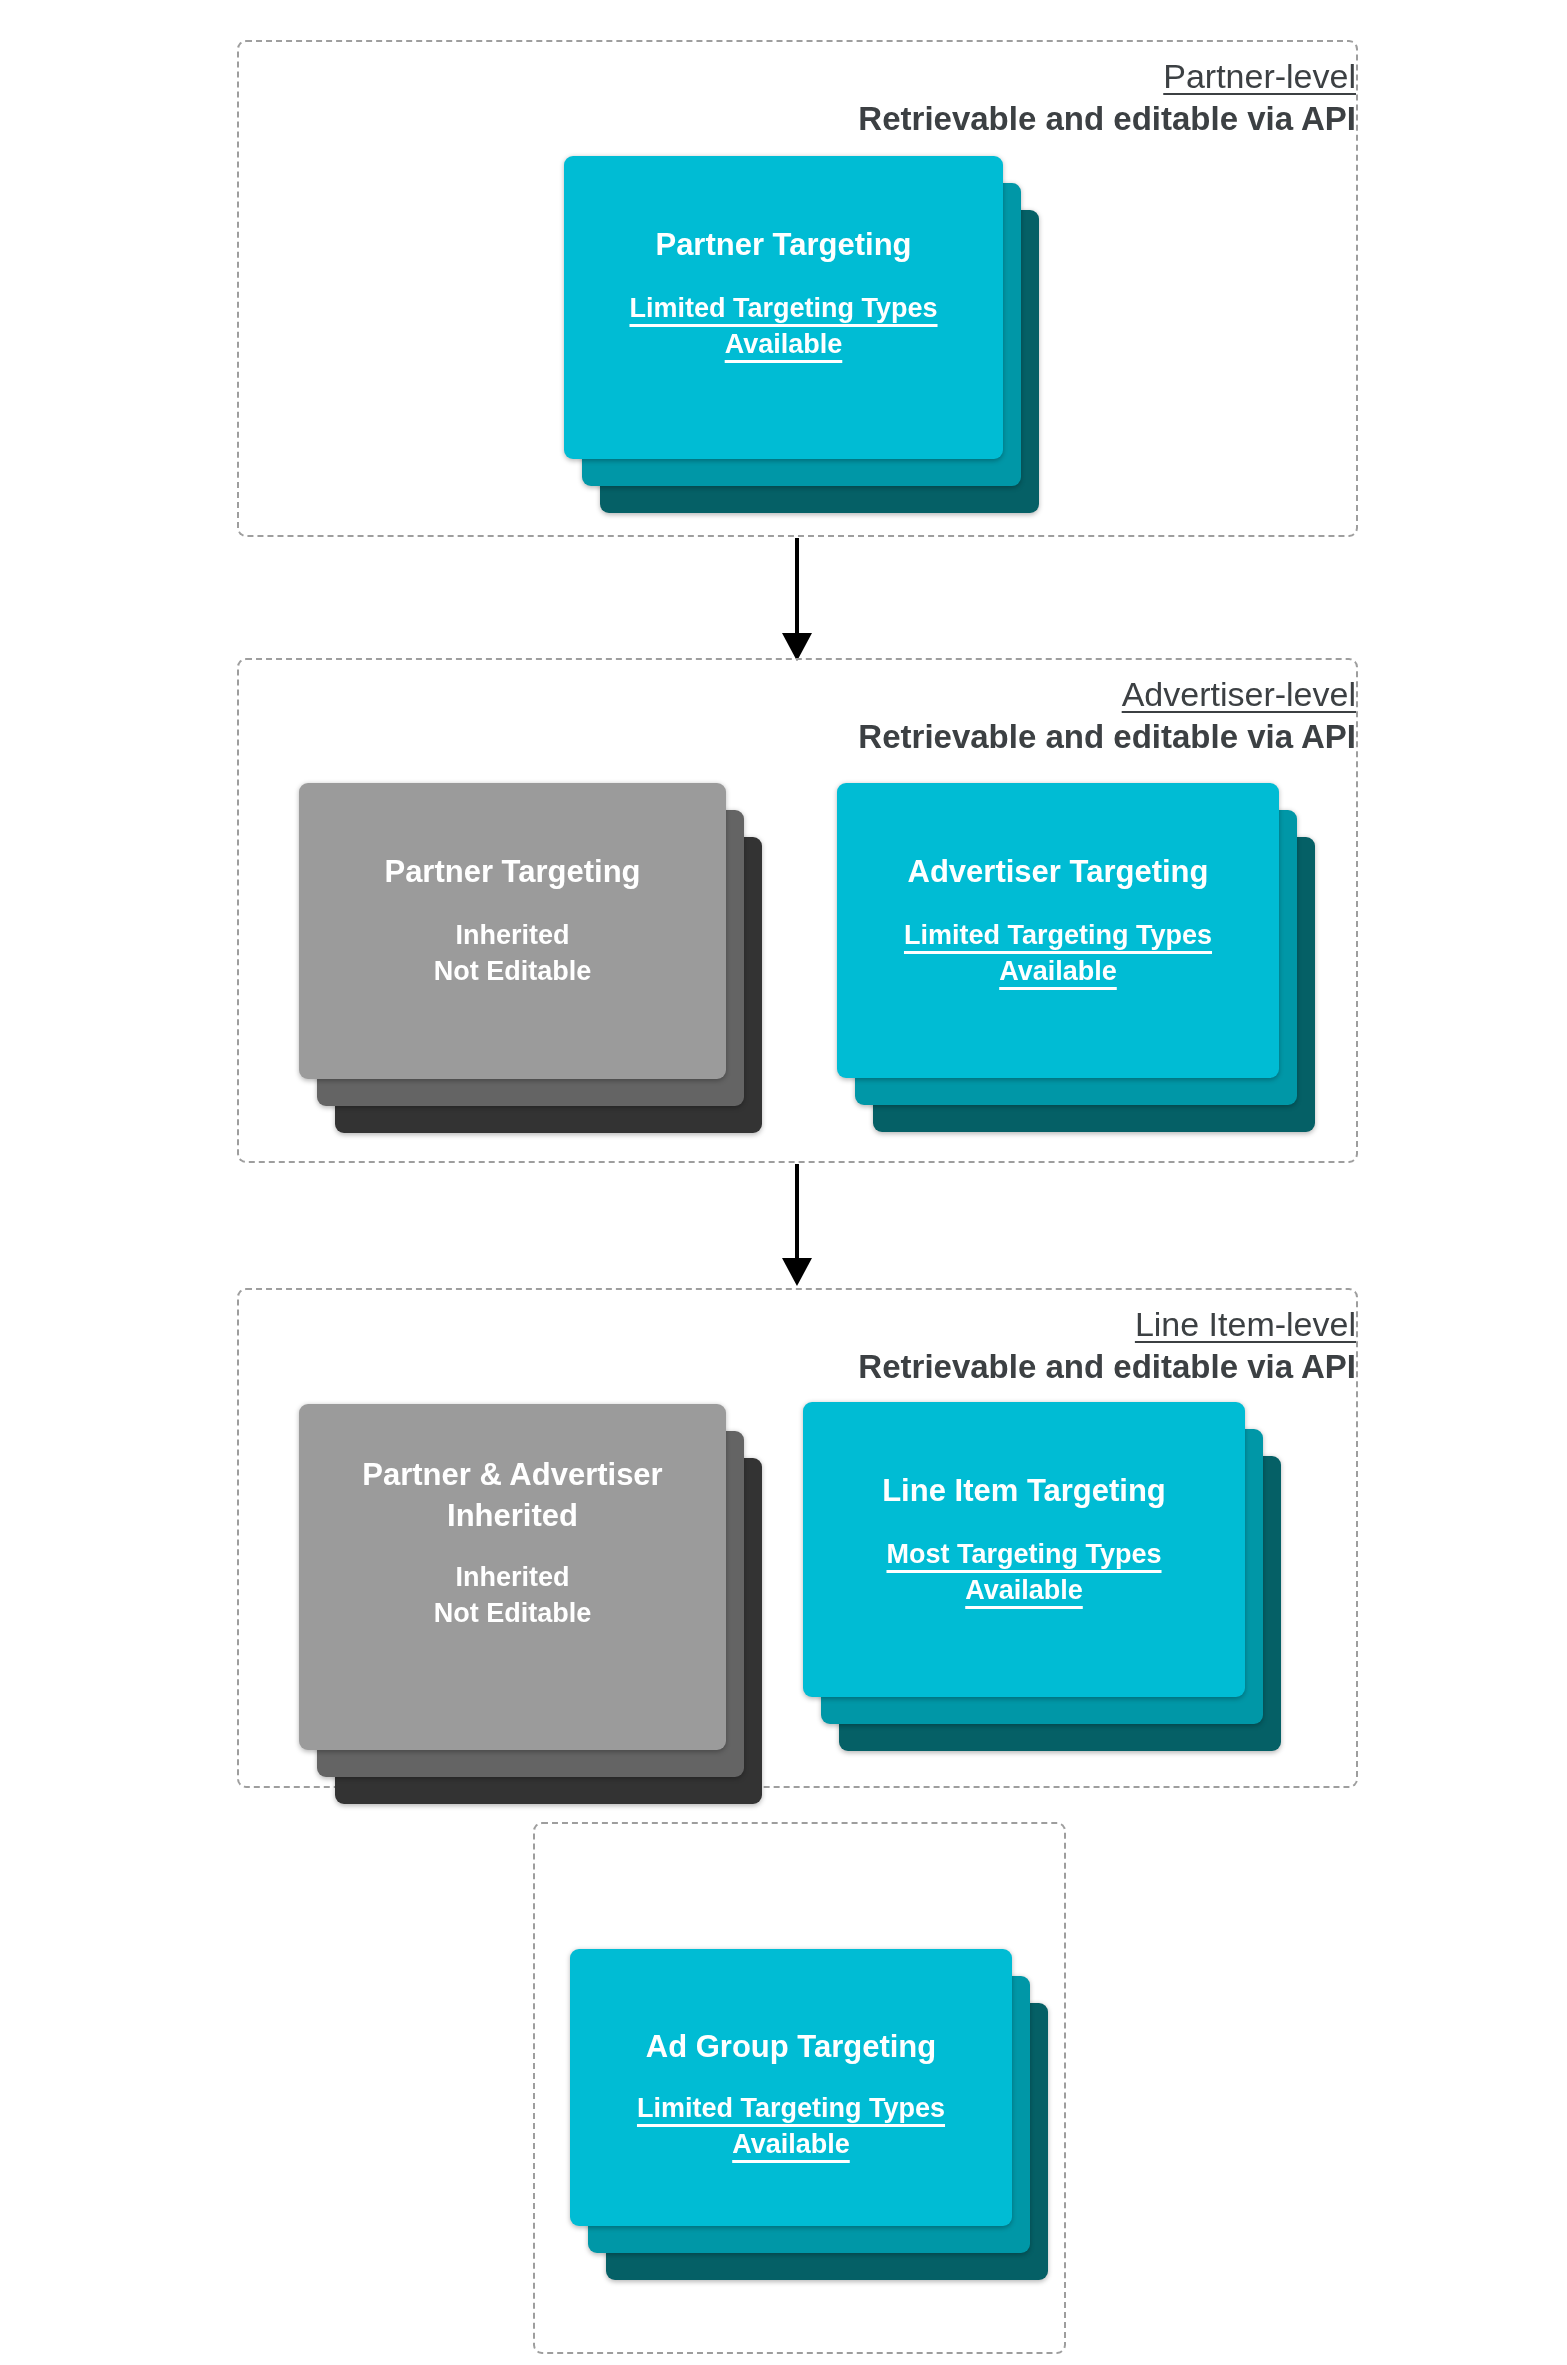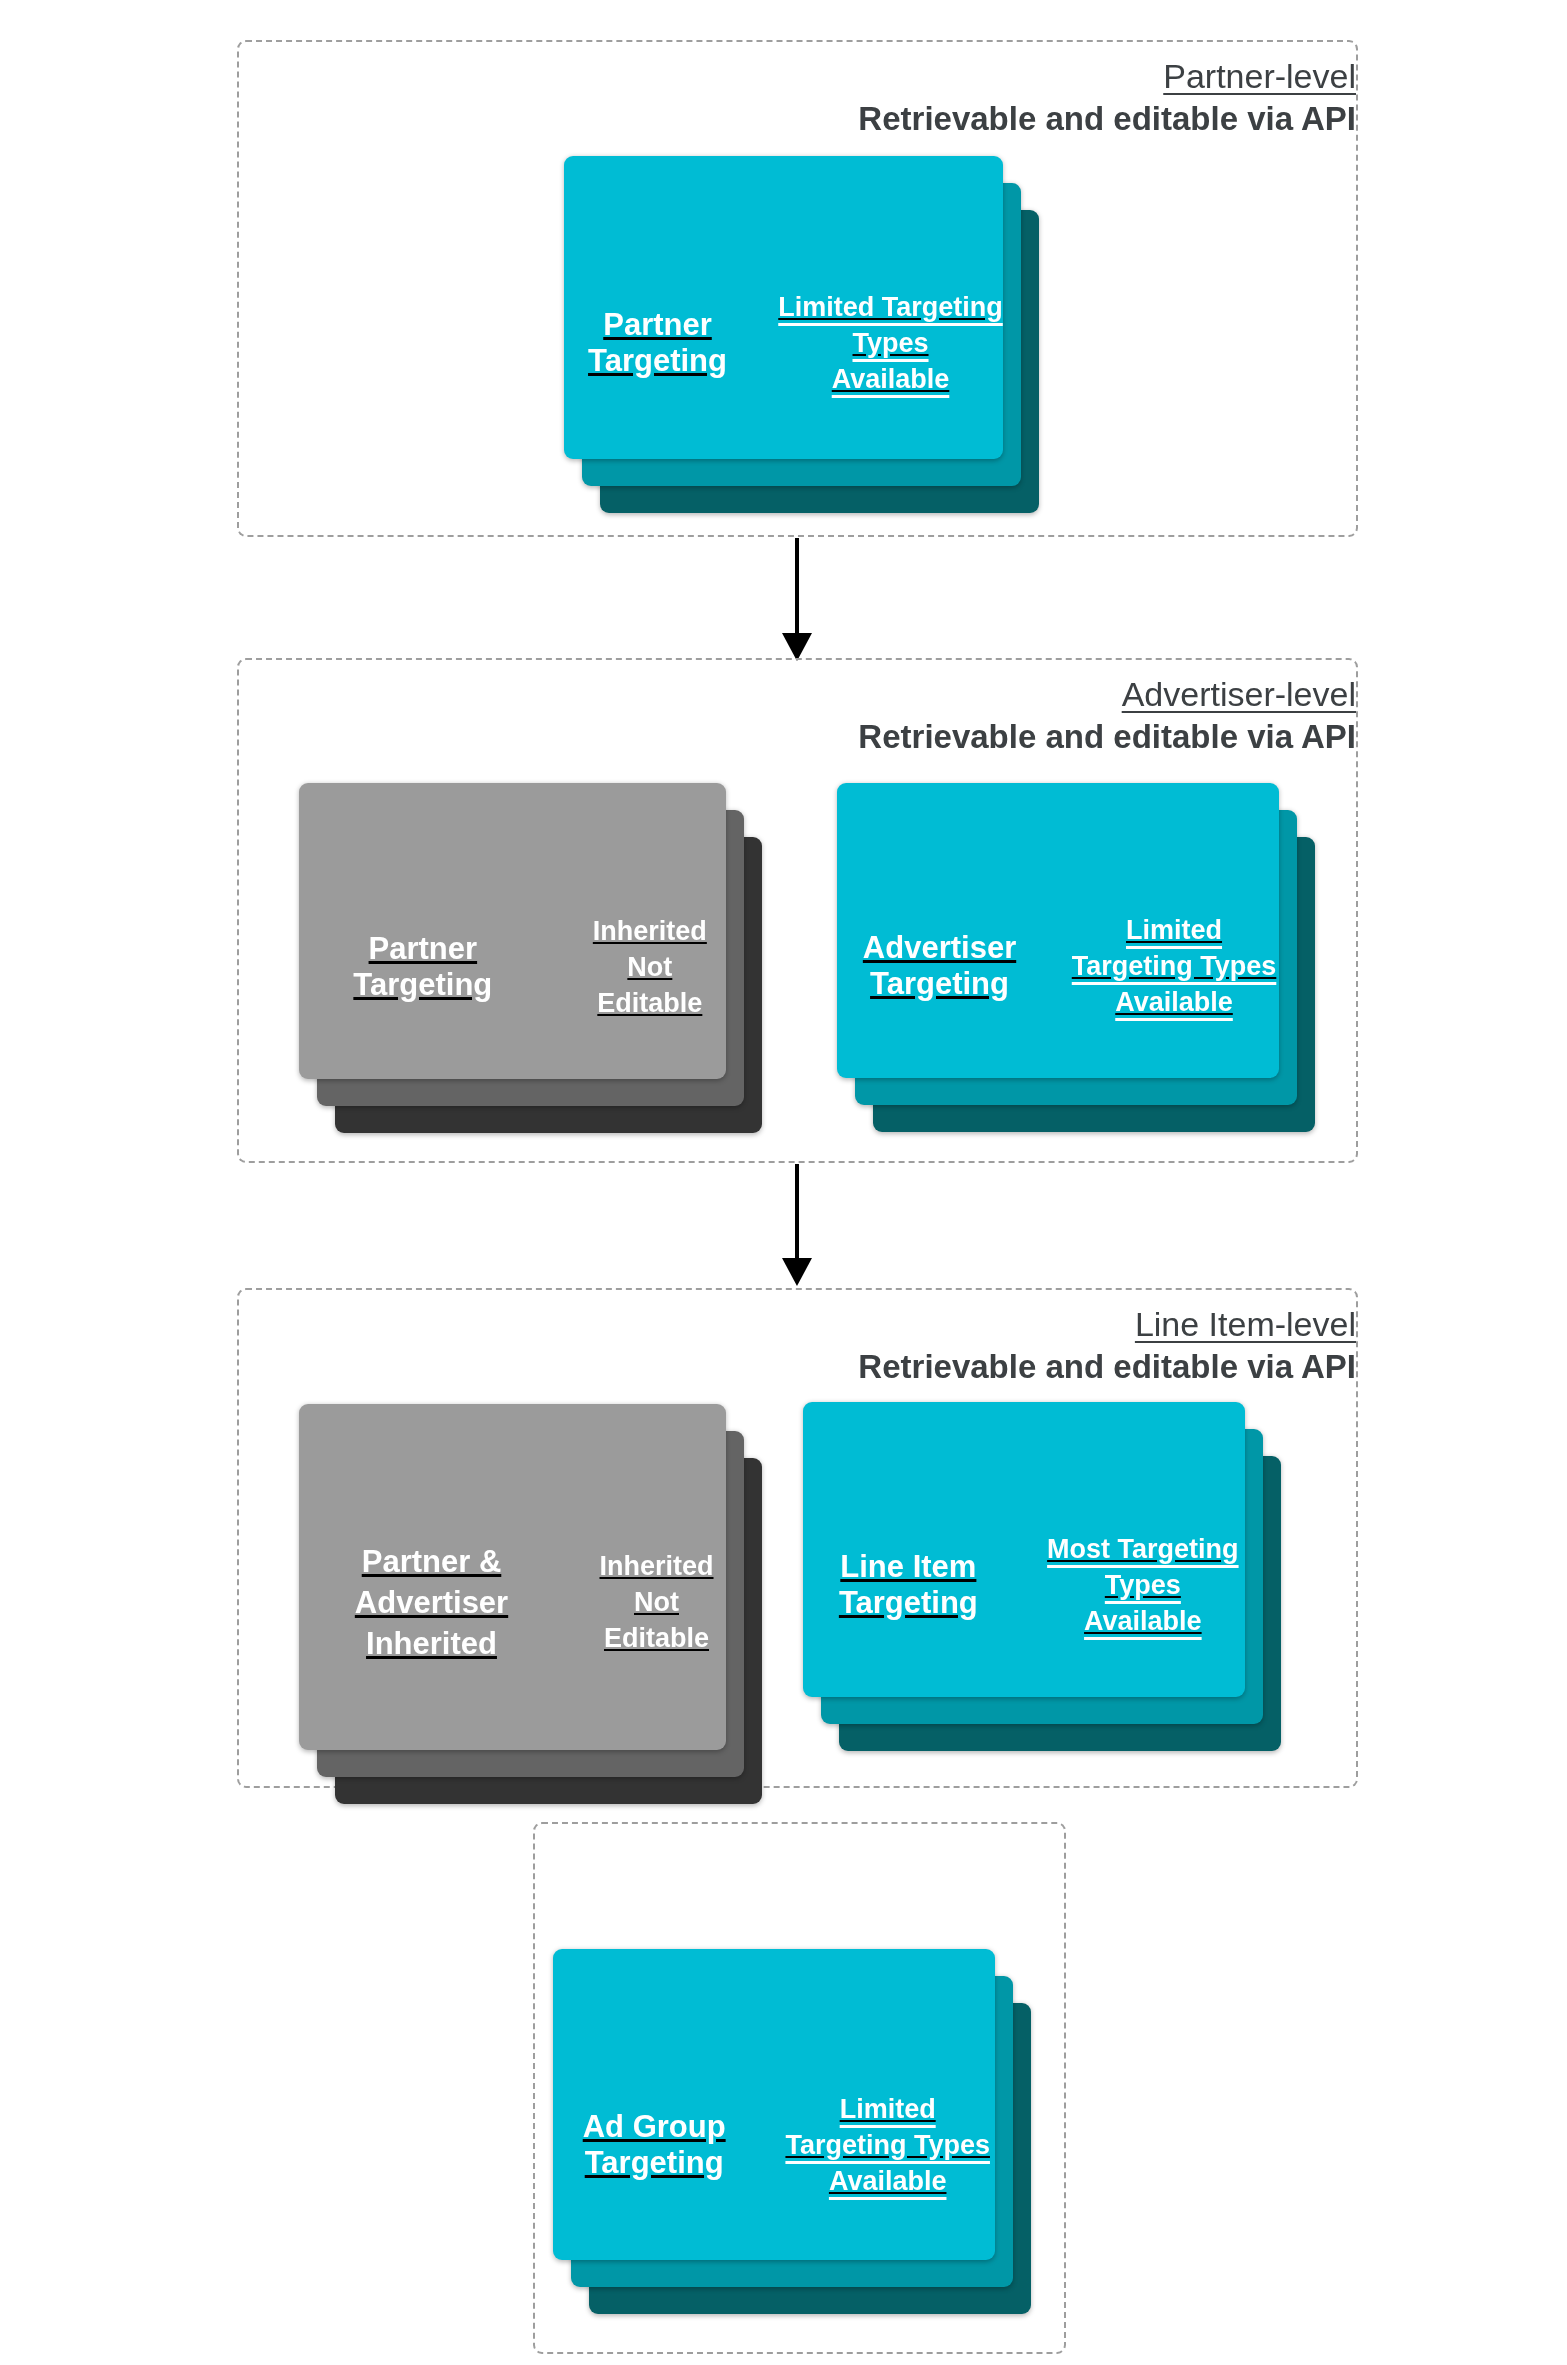--- a/index.html
+++ b/index.html
@@ -56,23 +56,22 @@
   .layer{
     position:absolute;
     width:100%;height:100%;
     border-radius:9px;
     box-shadow:0 1.8px 5.4px rgba(0,0,0,0.28);
   }
   .layer.back{left:36px;top:54px;}
   .layer.mid{left:18px;top:27px;}
   .layer.front{
     left:0;top:0;
-    display:flex;align-items:center;
+    display:flex;flex-direction:column;align-items:center;
     text-align:center;
-    text-decoration:underline;
   }
   .cyan  .layer.front,.layer.front.cyan{background:var(--card-cyan);}
   .layer.cyan-mid{background:var(--card-cyan-mid);}
   .layer.cyan-back{background:var(--card-cyan-back);}
   .layer.front.gray{background:var(--card-gray);}
   .layer.gray-mid{background:var(--card-gray-mid);}
   .layer.gray-back{background:var(--card-gray-back);}
 
   .content-a{padding-top:71px;gap:27px;}
   .content-b{padding-top:50px;gap:23px;}
@@ -193,21 +192,21 @@
         <div class="card-title">Line Item Targeting</div>
         <div class="card-lines underlined">
           <div>Most Targeting Types</div>
           <div>Available</div>
         </div>
       </div>
     </div>
   </section>
 
   <section class="panel adgroup" style="left:533px;top:1822px;width:533px;height:532px">
-    <div class="stack" style="left:18px;top:125px;width:442px;height:311px">
+    <div class="stack" style="left:35px;top:125px;width:442px;height:277px">
       <div class="layer back cyan-back"></div>
       <div class="layer mid cyan-mid"></div>
       <div class="layer front cyan content-c">
         <div class="card-title">Ad Group Targeting</div>
         <div class="card-lines underlined">
           <div>Limited Targeting Types</div>
           <div>Available</div>
         </div>
       </div>
     </div>

